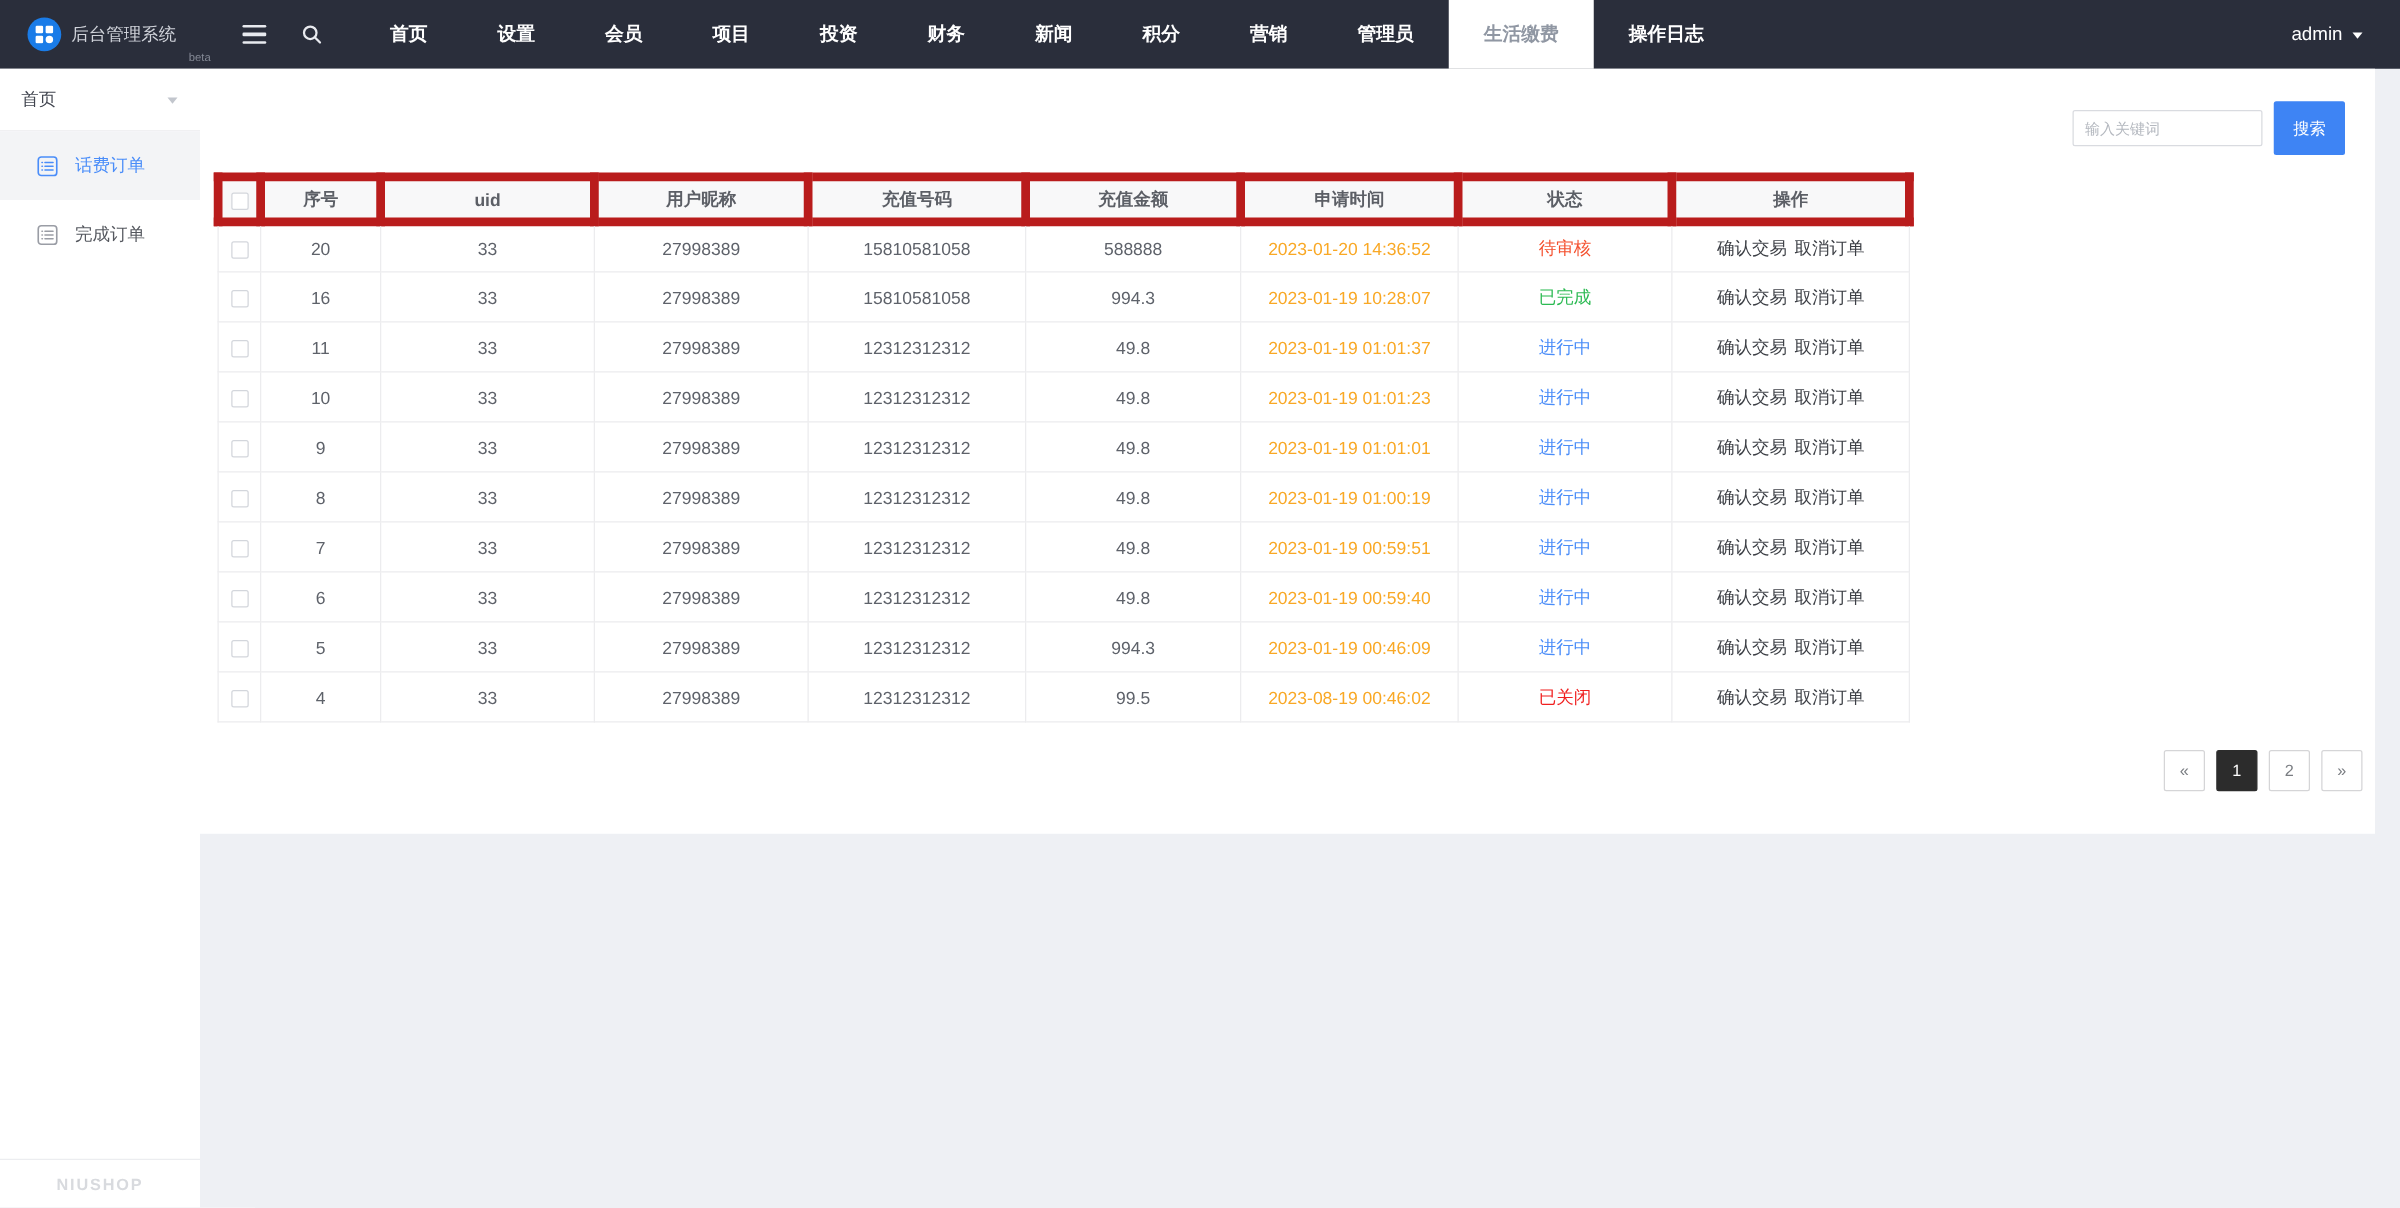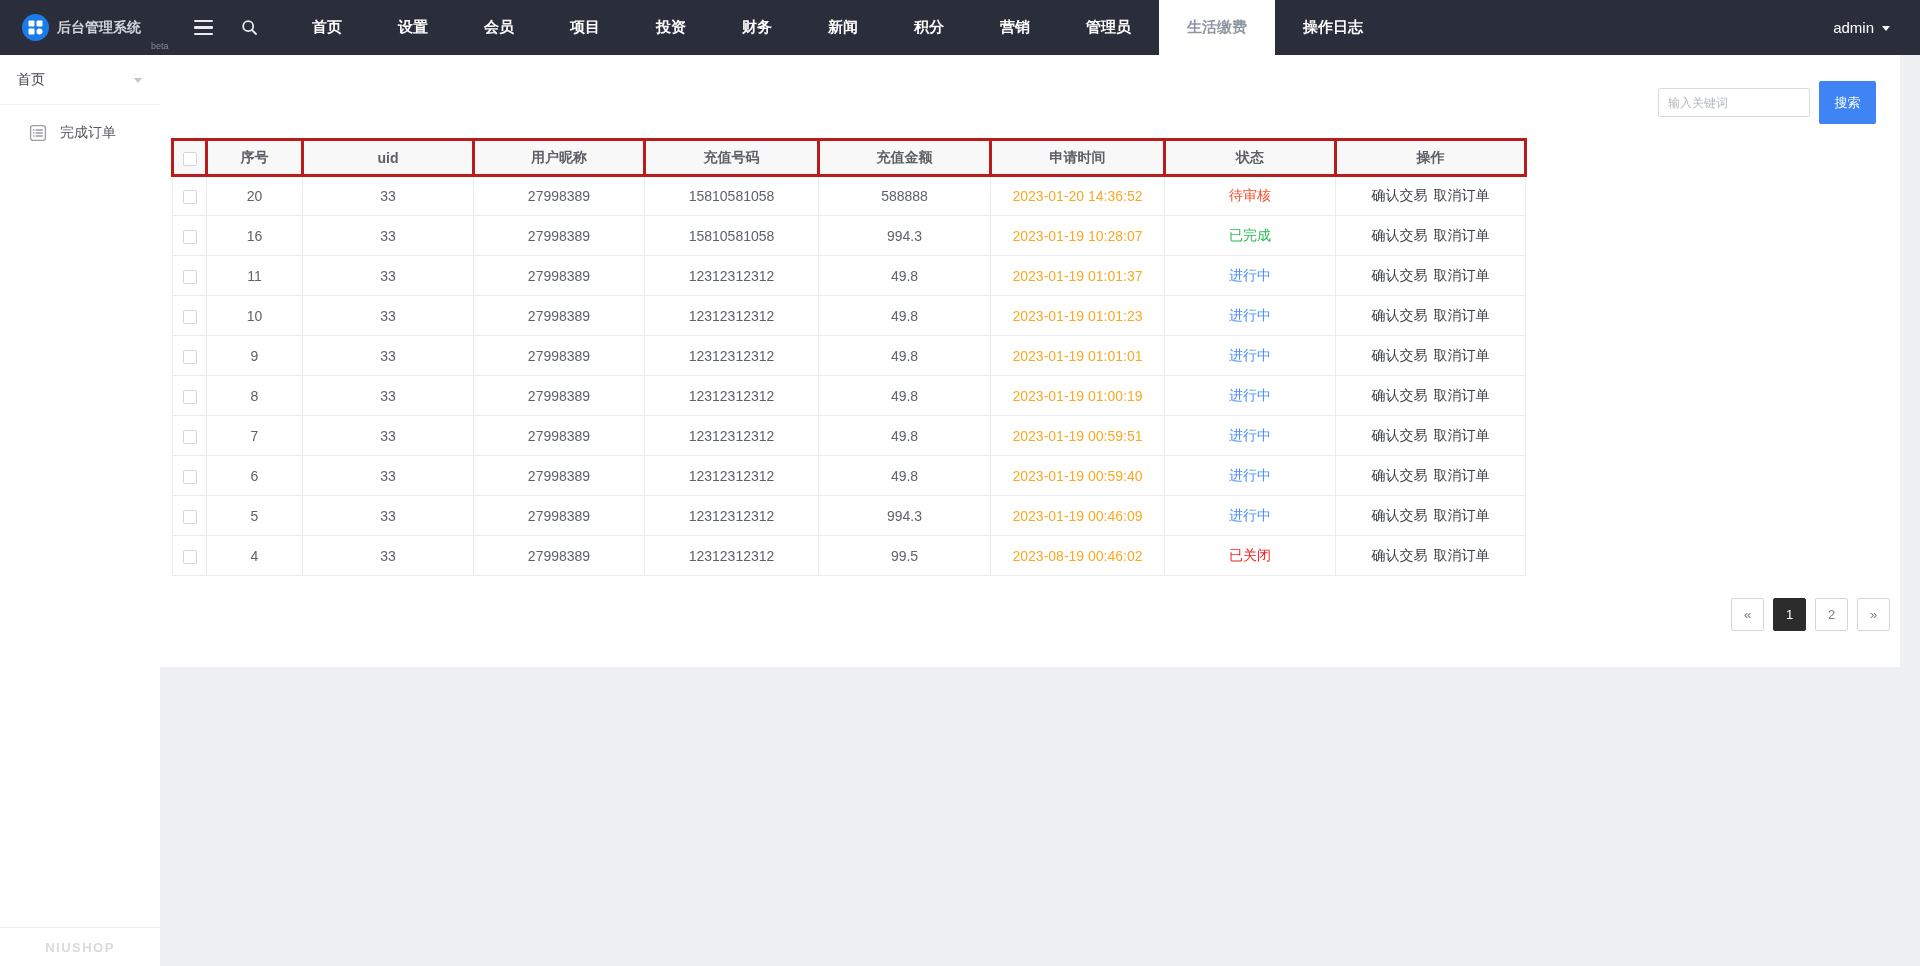--- a/index.html
+++ b/index.html
@@ -3,21 +3,21 @@
 <meta charset="utf-8">
 <style>
   * { margin:0; padding:0; box-sizing:border-box; }
   html,body { width:1920px; height:966px; overflow:hidden; background:#eef0f4;
     font-family:"Liberation Sans","DejaVu Sans",sans-serif; }
 
   
   .topbar { height:55px; background:#2a2e3b; display:flex; align-items:stretch; color:#fff; }
   .logo { width:180px; display:flex; align-items:center; padding-left:22px; gap:8px; }
   .logo-circle { width:27px; height:27px; border-radius:50%; background:#1a7ce8; display:flex; align-items:center; justify-content:center; flex:0 0 auto; }
-  .logo-text { font-size:14px; color:#d0d3da; white-space:nowrap;font-weight:bold; }
+  .logo-text { font-size:14px; color:#d0d3da; white-space:nowrap; }
   .logo-badge { font-size:9px; color:#858a96; margin-left:2px; align-self:flex-end; padding-bottom:4px; }
   .icon-btn { display:flex; align-items:center; justify-content:center; width:46px; cursor:pointer; }
   .hamburger { width:19px; display:flex; flex-direction:column; gap:4px; }
   .hamburger span { display:block; height:2.5px; background:#e8eaef; border-radius:1px; }
   .topnav { display:flex; align-items:stretch; margin-left:12px; }
   .nav-item { display:flex; align-items:center; padding:0 28px; font-size:15px; font-weight:700; color:#fff; cursor:pointer; }
   .nav-item.active { background:#ffffff; color:#9097a3; }
   .topbar-user { margin-left:auto; display:flex; align-items:center; gap:8px; padding:0 30px; font-size:15px; font-weight:400; cursor:pointer; }
   .caret-down { width:0; height:0; border-left:4.5px solid transparent; border-right:4.5px solid transparent; border-top:5.5px solid #fff; margin-top:2px; }
 
@@ -37,21 +37,21 @@
   
   .main { flex:1; padding-right:20px; }
   .panel { background:#fff; height:612px; width:100%; }
   .toolbar { display:flex; justify-content:flex-end; align-items:center; padding:26px 24px 14px; }
   .search-input { width:152px; height:29px; border:1px solid #d9dbe0; border-radius:2px; padding:0 9px; font-size:12px; color:#333; outline:none; font-family:inherit; }
   .search-input::placeholder { color:#b4b8bf; }
   .search-btn { width:57px; height:43px; margin-left:9px; background:#3e84f4; border:none; border-radius:2px; color:#fff; font-size:13px; cursor:pointer; font-family:inherit; }
 
   .table-wrap { margin-left:11px; width:1353px; }
   table { border-collapse:collapse; table-layout:fixed; width:100%; }
-  th { height:36px; background:#f8f8f9; border:3px solid #b91c1c; font-size:14px; font-weight:700; color:#5c5f66; }
+  th { height:36px; background:#f8f8f9; border:7px solid #b91c1c; font-size:14px; font-weight:700; color:#5c5f66; }
   td { height:40px; border:1px solid #ececee; font-size:14px; color:#5e626a; text-align:center; background:#fff; }
   td.time { color:#f9a825; }
   .op-link { cursor:pointer; color:#3c3f45; padding:0 3px; }
   input[type=checkbox] { appearance:none; -webkit-appearance:none; width:14px; height:14px; border:1px solid #d3d6dc; border-radius:2px; background:#fff; cursor:pointer; vertical-align:middle; }
 
   .pagination { display:flex; justify-content:flex-end; gap:9px; padding:22px 10px 0 0; }
   .page-btn { min-width:33px; height:33px; border:1px solid #d5d5d7; border-radius:2px; background:#fff; color:#7a7d82; font-size:13px; display:flex; align-items:center; justify-content:center; cursor:pointer; padding:0 6px; }
   .page-btn.active { background:#2c2c2c; border-color:#2c2c2c; color:#fff; }
 </style>
 </head>
@@ -107,20 +107,32 @@
 </div>
 
 <div class="layout">
 
   <div class="sidebar">
     <div class="sidebar-header">
       <span>首页</span>
       <span class="caret-down"></span>
     </div>
     <div id="side-menu">
+        <div class="side-item active">
+  <svg width="18" height="18" viewBox="0 0 18 18" fill="none" stroke="currentColor" stroke-width="1.3" stroke-linecap="round">
+    <rect x="1.6" y="1.6" width="14.8" height="14.8" rx="2.5"></rect>
+    <line x1="7" y1="6" x2="13.4" y2="6"></line>
+            <line x1="7" y1="9" x2="13.4" y2="9"></line>
+            <line x1="7" y1="12" x2="13.4" y2="12"></line>
+    <line x1="4.6" y1="6" x2="4.9" y2="6"></line>
+            <line x1="4.6" y1="9" x2="4.9" y2="9"></line>
+            <line x1="4.6" y1="12" x2="4.9" y2="12"></line>
+  </svg>
+<span>话费订单</span>
+        </div>
         <div class="side-item">
   <svg width="18" height="18" viewBox="0 0 18 18" fill="none" stroke="currentColor" stroke-width="1.3" stroke-linecap="round">
     <rect x="1.6" y="1.6" width="14.8" height="14.8" rx="2.5"></rect>
     <line x1="7" y1="6" x2="13.4" y2="6"></line>
             <line x1="7" y1="9" x2="13.4" y2="9"></line>
             <line x1="7" y1="12" x2="13.4" y2="12"></line>
     <line x1="4.6" y1="6" x2="4.9" y2="6"></line>
             <line x1="4.6" y1="9" x2="4.9" y2="9"></line>
             <line x1="4.6" y1="12" x2="4.9" y2="12"></line>
   </svg>

